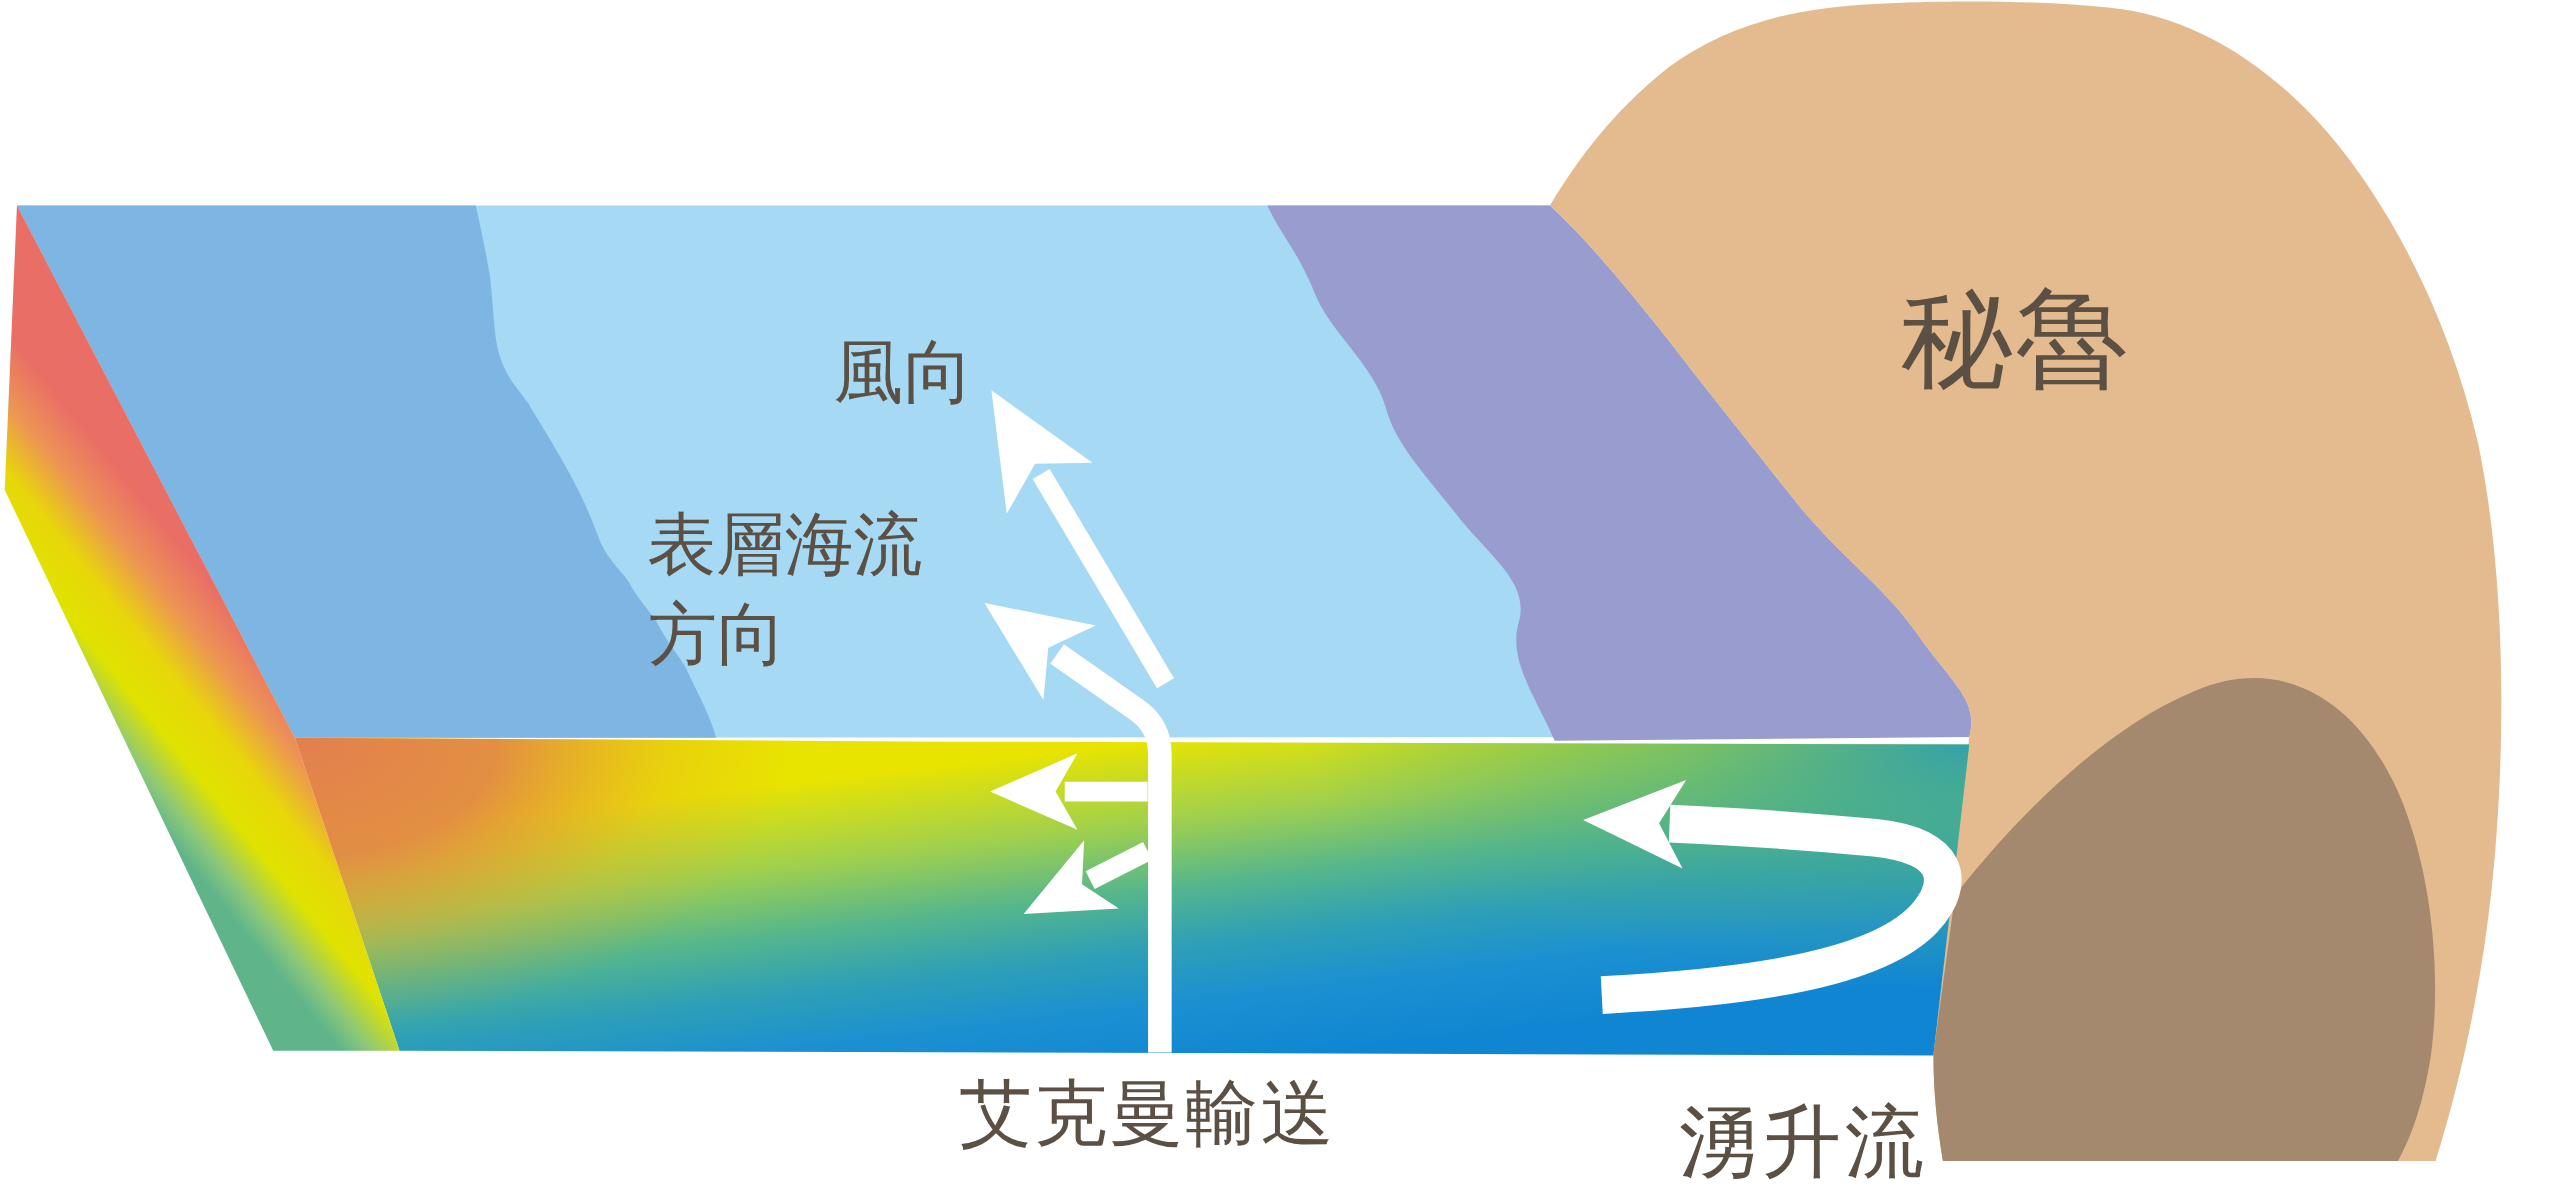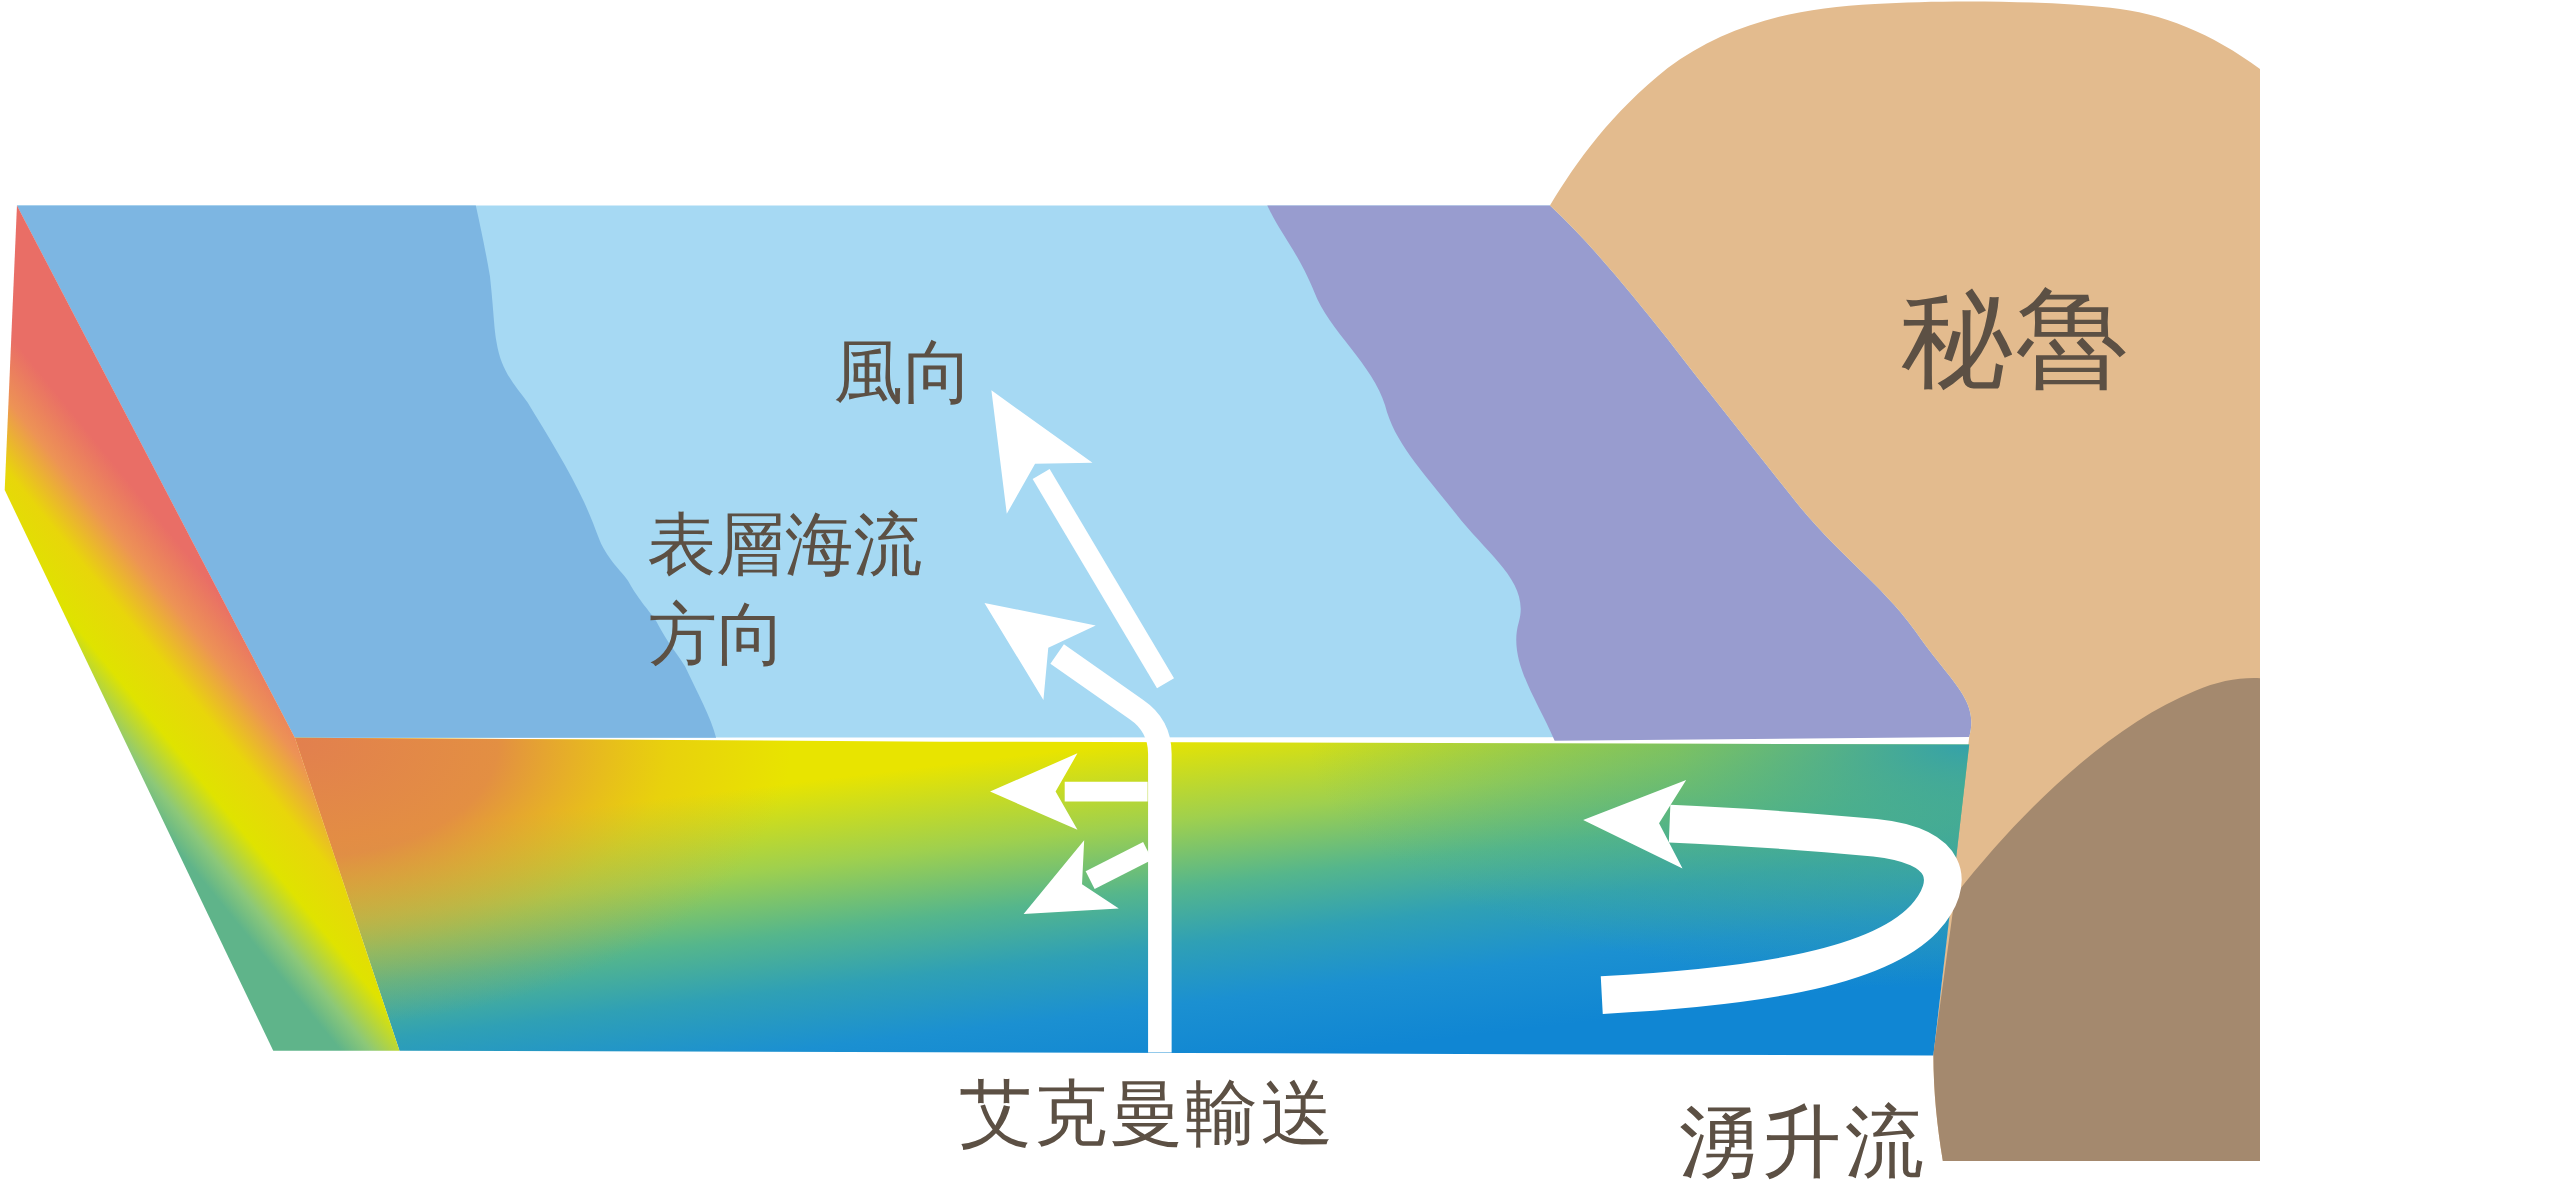--- a/index.html
+++ b/index.html
@@ -1,17 +1,17 @@
 <!DOCTYPE html>
 <html style="font-size:15px"><head>
 <meta charset="utf-8">
 <style>
   html,body{margin:0;padding:0;background:#ffffff;}
   body{font-family:"DejaVu Sans","Liberation Sans",sans-serif;}
-  .stage{position:relative;width:2260px;height:1194px;background:#ffffff;overflow:hidden;}
+  .stage{position:relative;width:2576px;height:1194px;background:#ffffff;overflow:hidden;}
   svg{display:block;}
   text{font-family:"DejaVu Sans","Liberation Sans",sans-serif;font-weight:500;}
 </style>
 </head>
 <body>
 
 <div class="stage">
 <svg width="2576" height="1194" viewBox="0 0 2734 1267" xmlns="http://www.w3.org/2000/svg">
   <defs>
     <linearGradient id="leftFaceGrad" gradientUnits="userSpaceOnUse" x1="290" y1="700" x2="130" y2="830">

